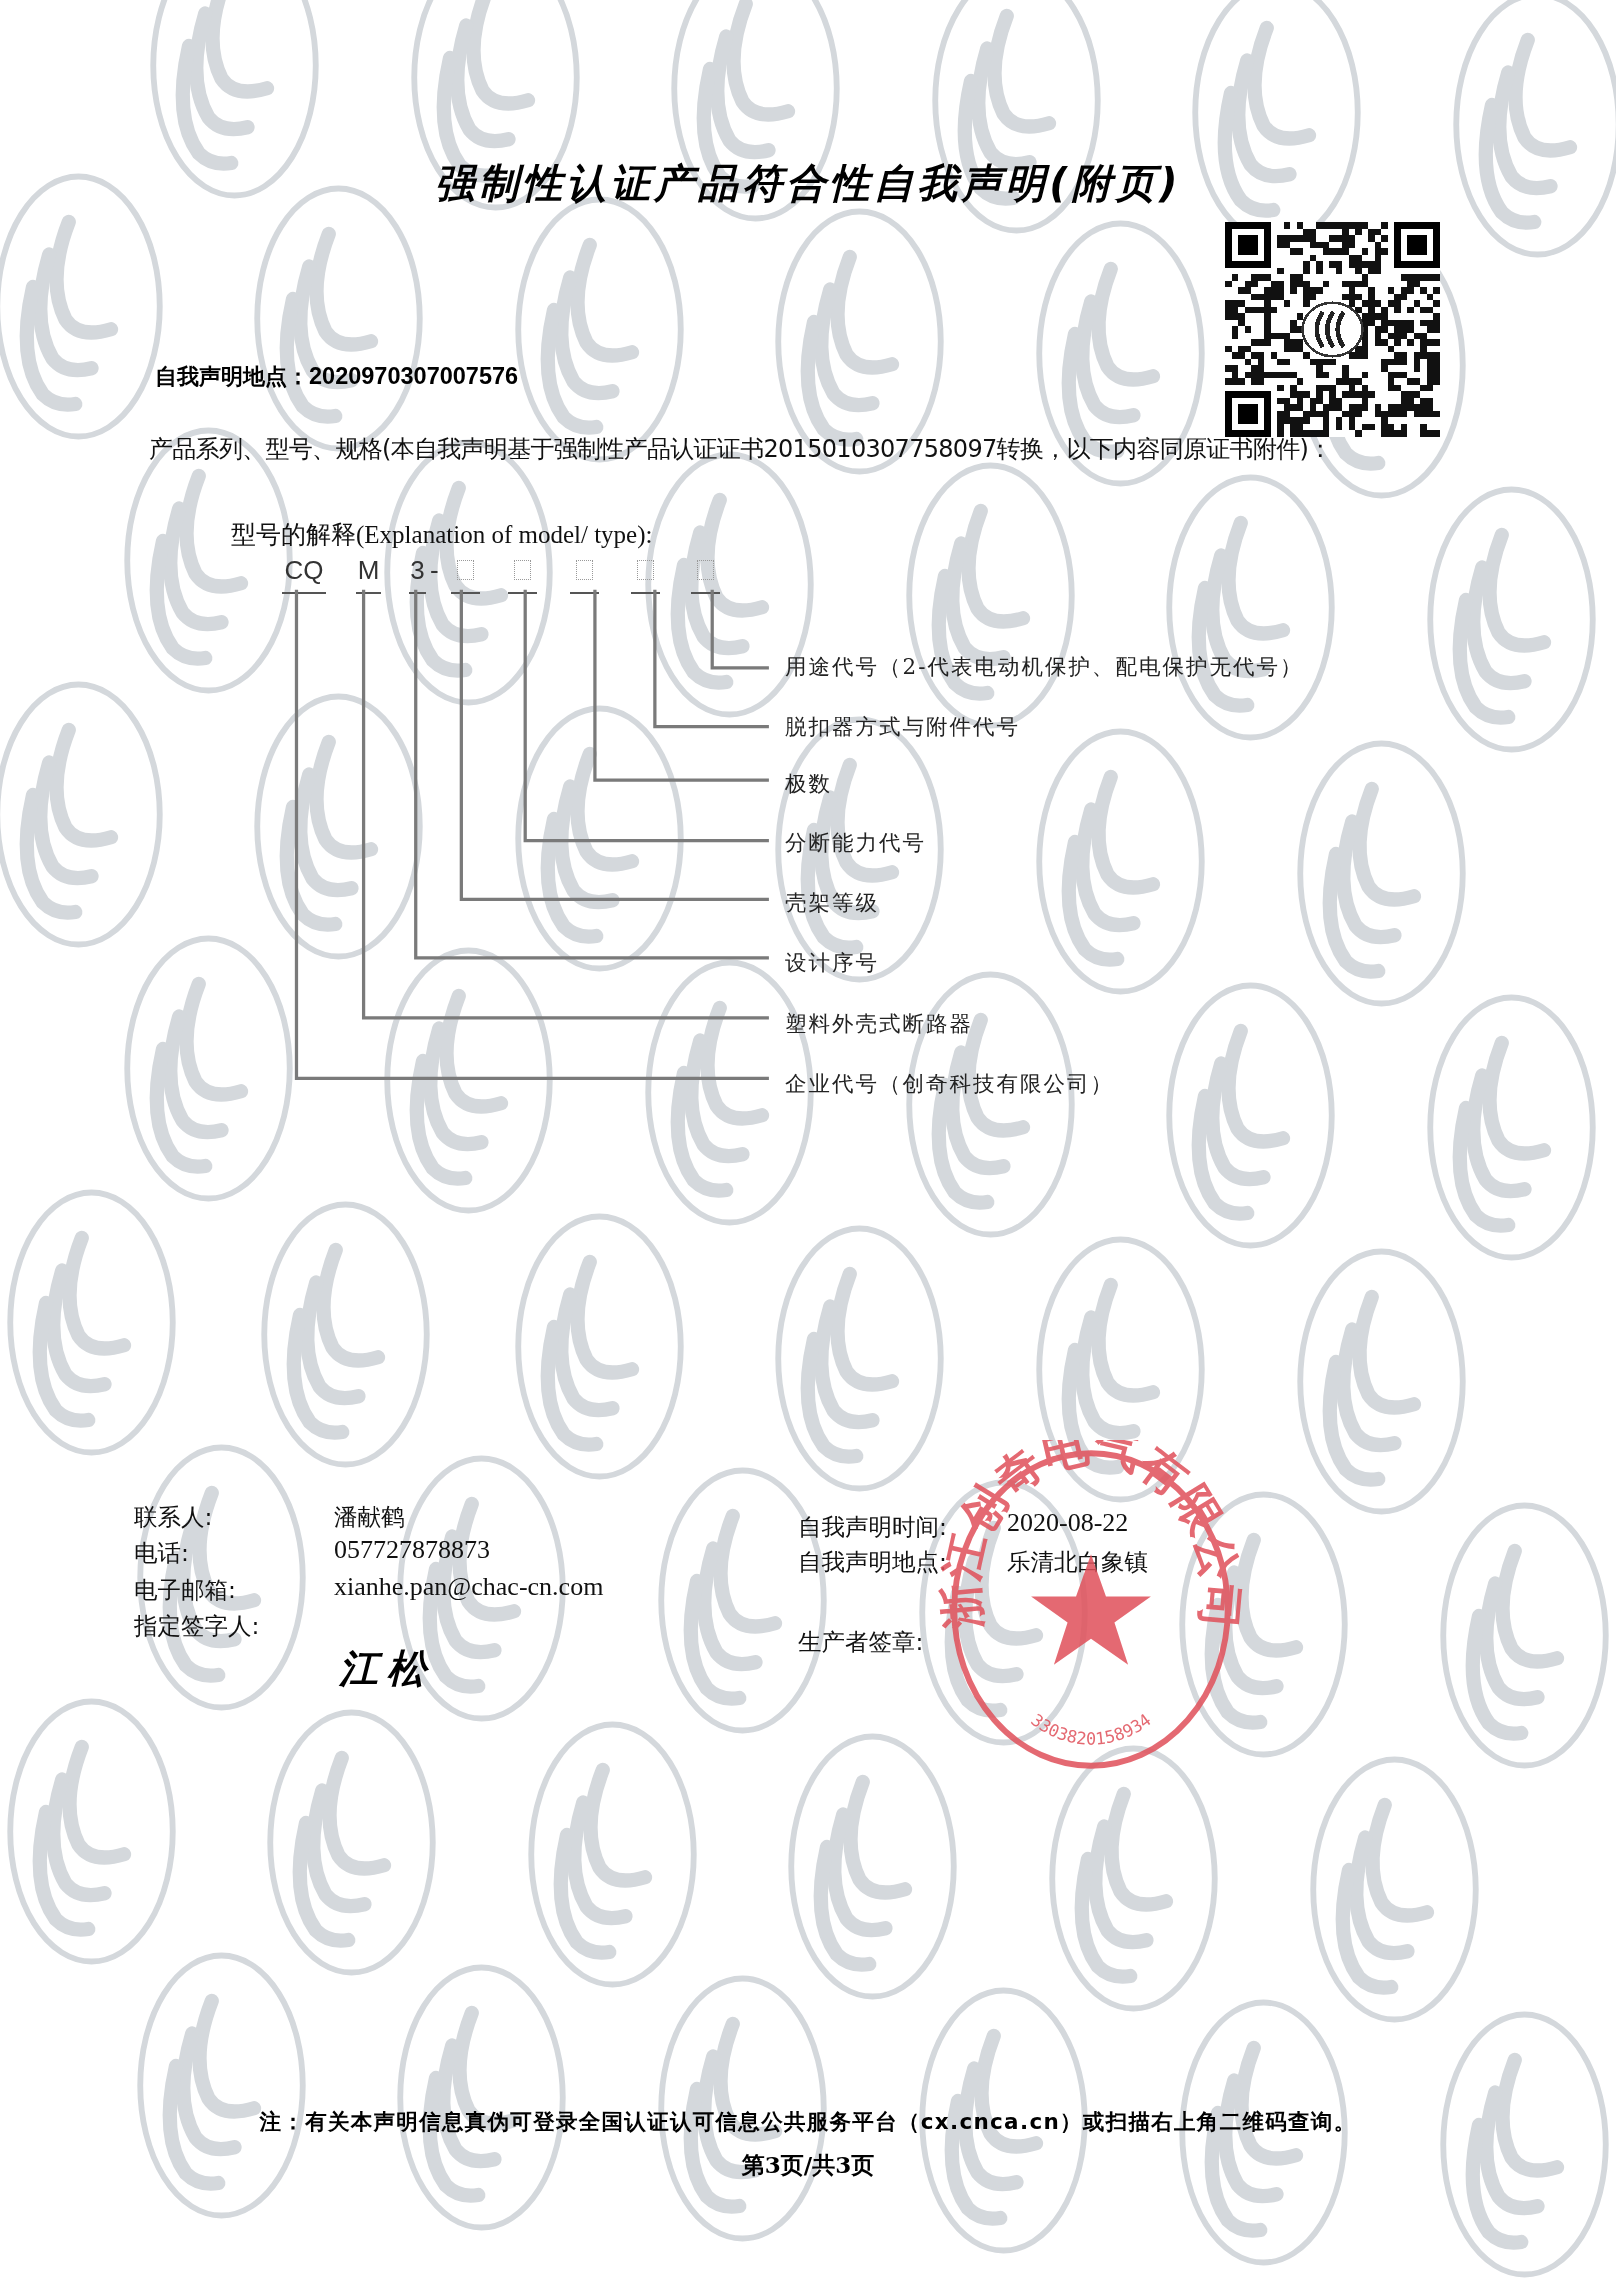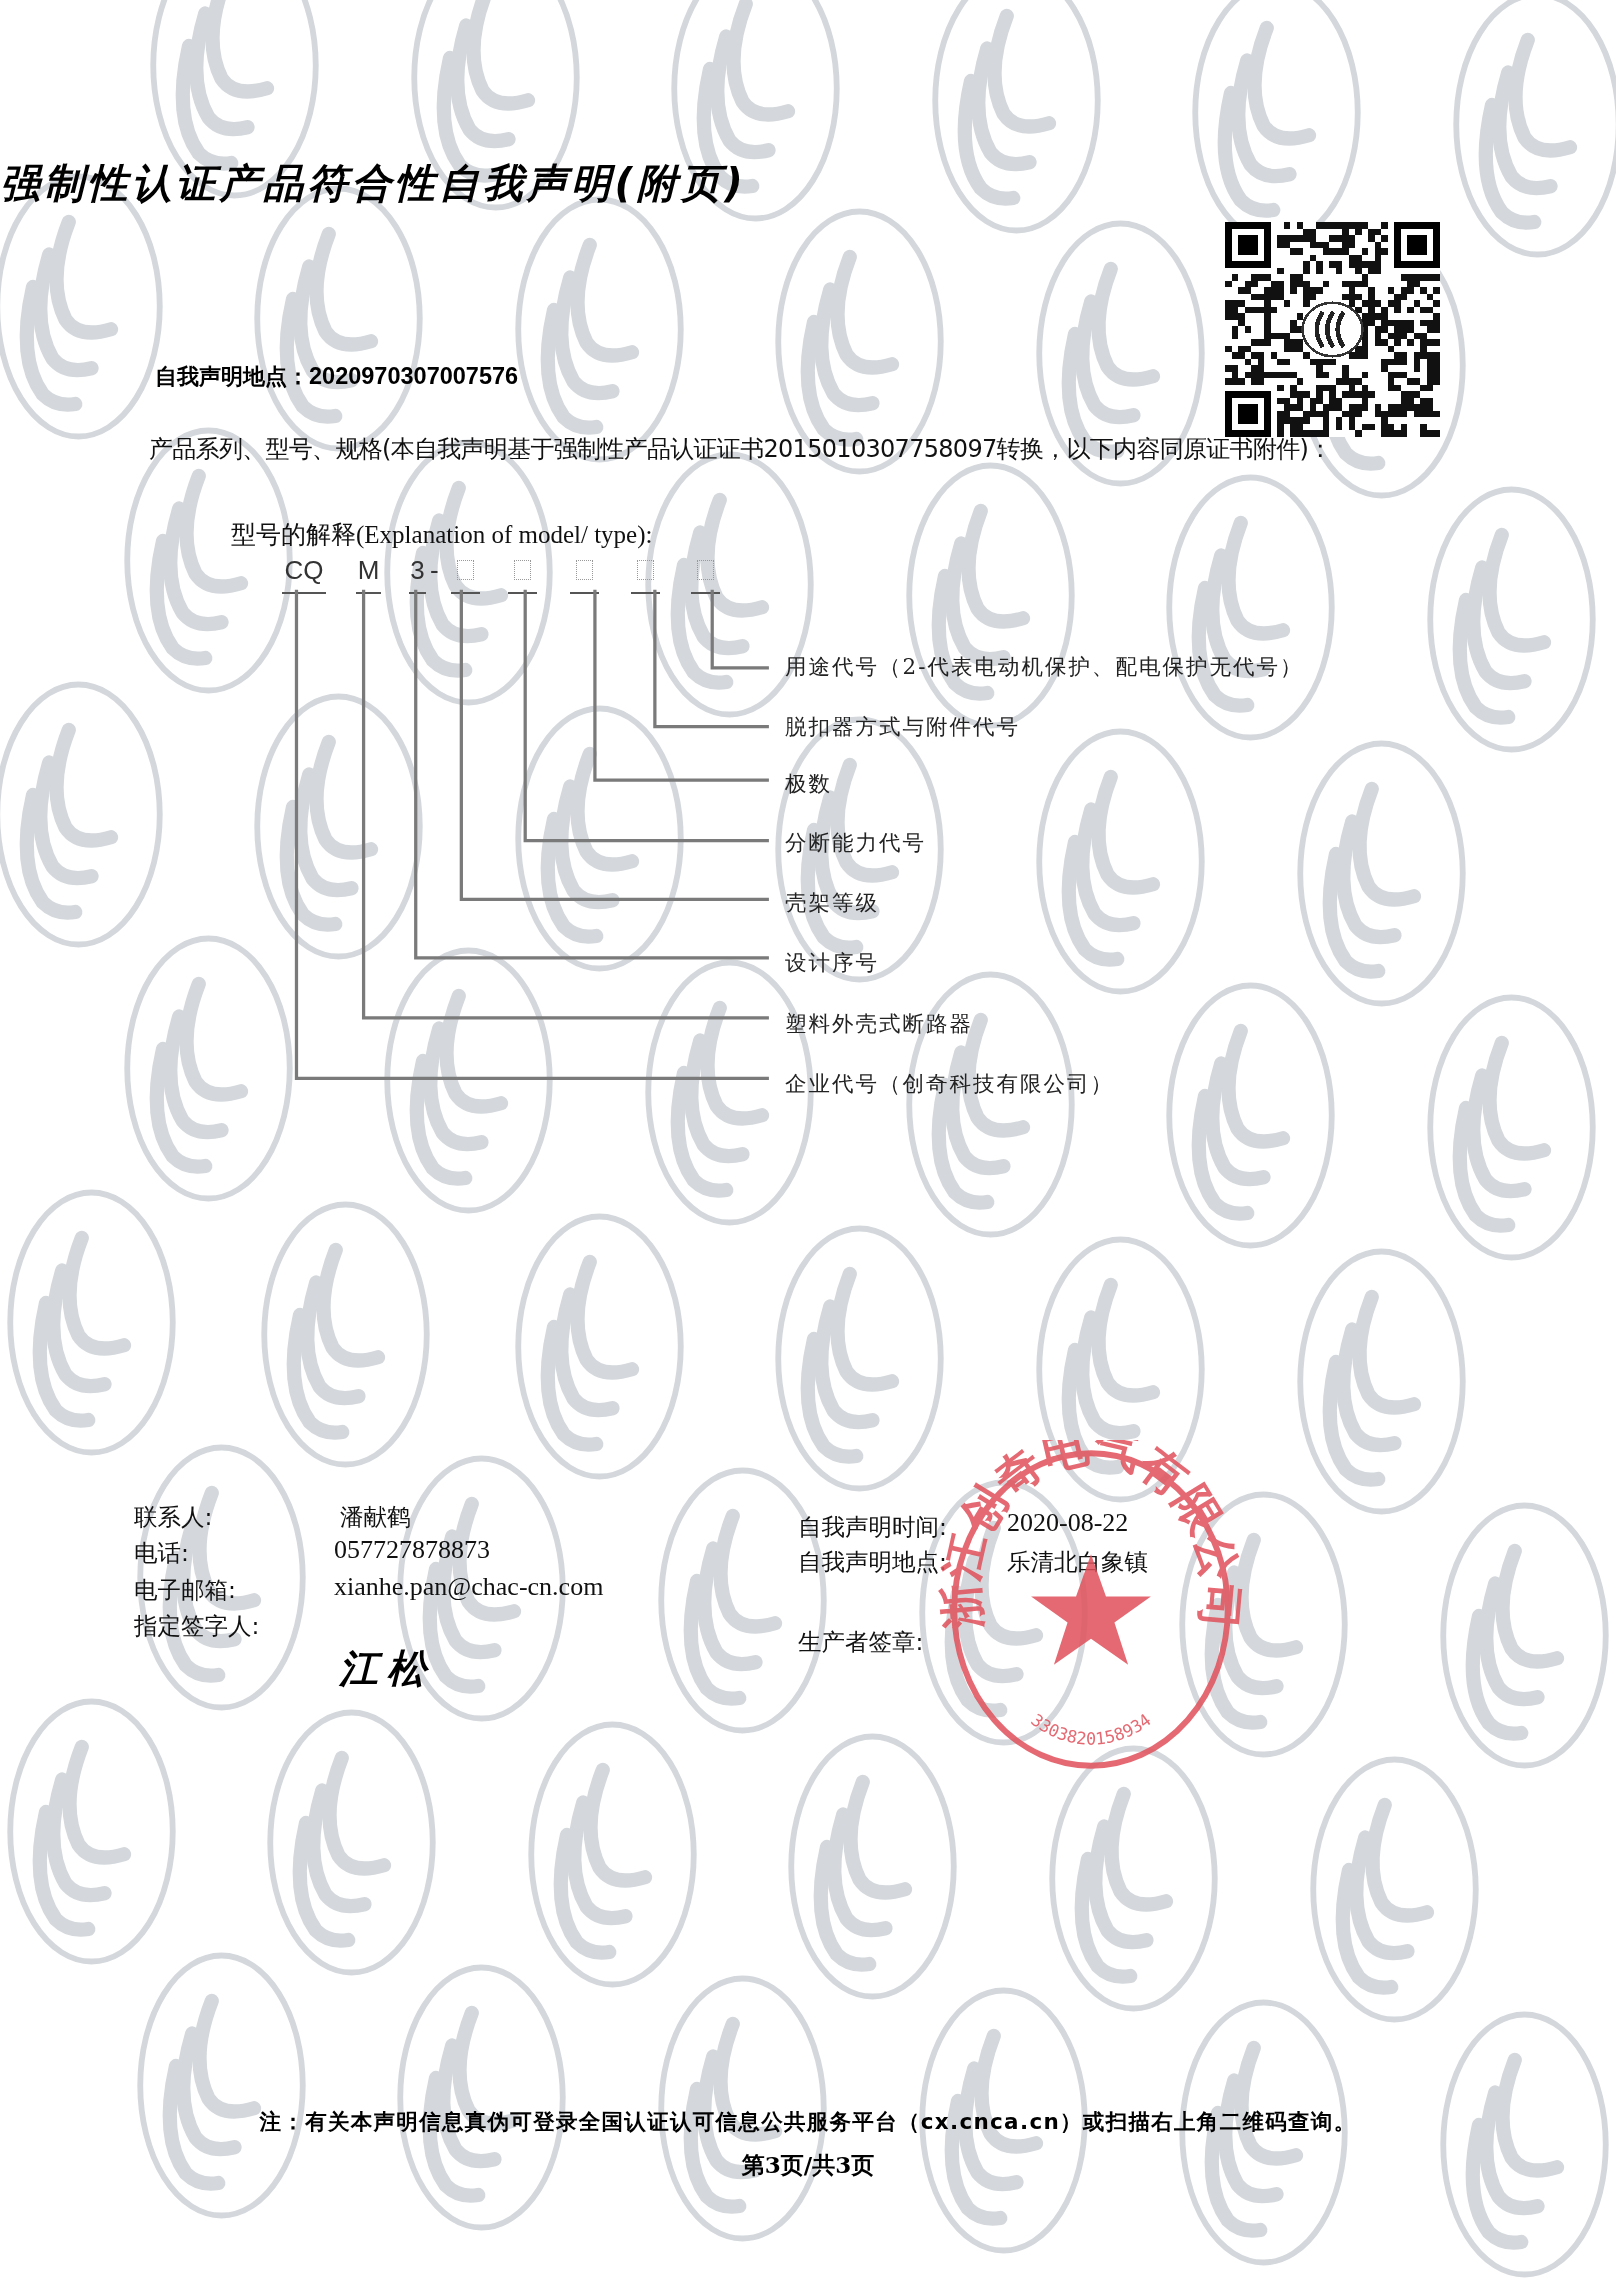--- a/index.html
+++ b/index.html
@@ -6,21 +6,21 @@
   body {
     width: 1616px; height: 2284px; position: relative; overflow: hidden;
     font-family: "DejaVu Serif", "Liberation Serif", serif; color: #111;
   }
   .abs { position: absolute; }
   .watermark-layer { position: absolute; inset: 0; z-index: 0; pointer-events: none; }
   .wm { position: absolute; width: 195px; height: 287px; }
   .content { position: absolute; inset: 0; z-index: 2; }
 
   .title {
-    left: 0; width: 1616px; top: 156px; 
+    left: 0; width: 1616px; top: 156px; text-align: center;
     font-family: "DejaVu Sans", sans-serif; font-weight: bold; font-style: italic;
     font-size: 40px; letter-spacing: 3.9px; color: #000;
   }
   .qr { left: 1225px; top: 222px; width: 215px; height: 215px; background: #fff; }
   .decl-no {
     left: 155px; top: 362px; font-family: "DejaVu Sans", sans-serif;
     font-weight: bold; font-size: 22px; color: #000;
   }
   .decl-no .num { font-family: "Liberation Sans", sans-serif; font-weight: bold; font-size: 23.5px; }
   .product-line {
@@ -856,21 +856,21 @@
   <div class="legend" style="top:652px;">用途代号（2-代表电动机保护、配电保护无代号）</div>
   <div class="legend" style="top:712px;">脱扣器方式与附件代号</div>
   <div class="legend" style="top:769px;">极数</div>
   <div class="legend" style="top:828px;">分断能力代号</div>
   <div class="legend" style="top:888px;">壳架等级</div>
   <div class="legend" style="top:948px;">设计序号</div>
   <div class="legend" style="top:1009px;">塑料外壳式断路器</div>
   <div class="legend" style="top:1069px;">企业代号（创奇科技有限公司）</div>
 
   <div class="info-label" style="left:134px;top:1501px;">联系人:</div>
-  <div class="info-val-cn" style="left:334px;top:1501px;margin-left:6px;">潘献鹤</div>
+  <div class="info-val-cn" style="left:334px;top:1501px;">潘献鹤</div>
   <div class="info-label" style="left:134px;top:1537px;text-align:center;">电话:</div>
   <div class="info-val" style="left:334px;top:1535px;">057727878873</div>
   <div class="info-label" style="left:134px;top:1574px;">电子邮箱:</div>
   <div class="info-val" style="left:334px;top:1572px;">xianhe.pan@chac-cn.com</div>
   <div class="info-label" style="left:134px;top:1610px;">指定签字人:</div>
   <div class="signature">江松</div>
 
   <div class="info-label" style="left:798px;top:1511px;">自我声明时间:</div>
   <div class="info-val" style="left:1007px;top:1508px;">2020-08-22</div>
   <div class="info-label" style="left:798px;top:1546px;">自我声明地点:</div>

